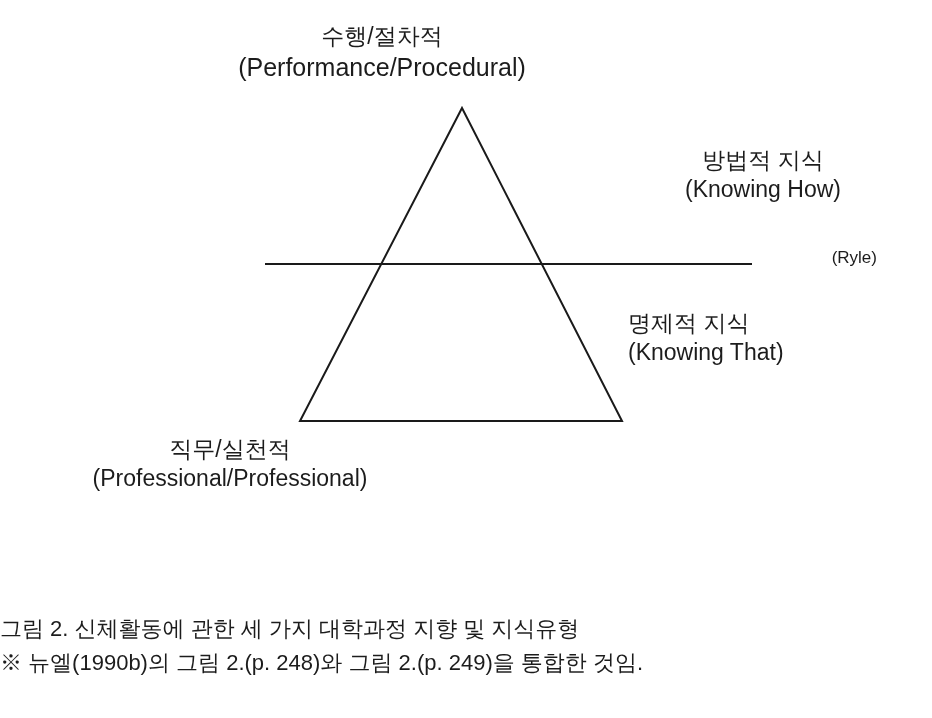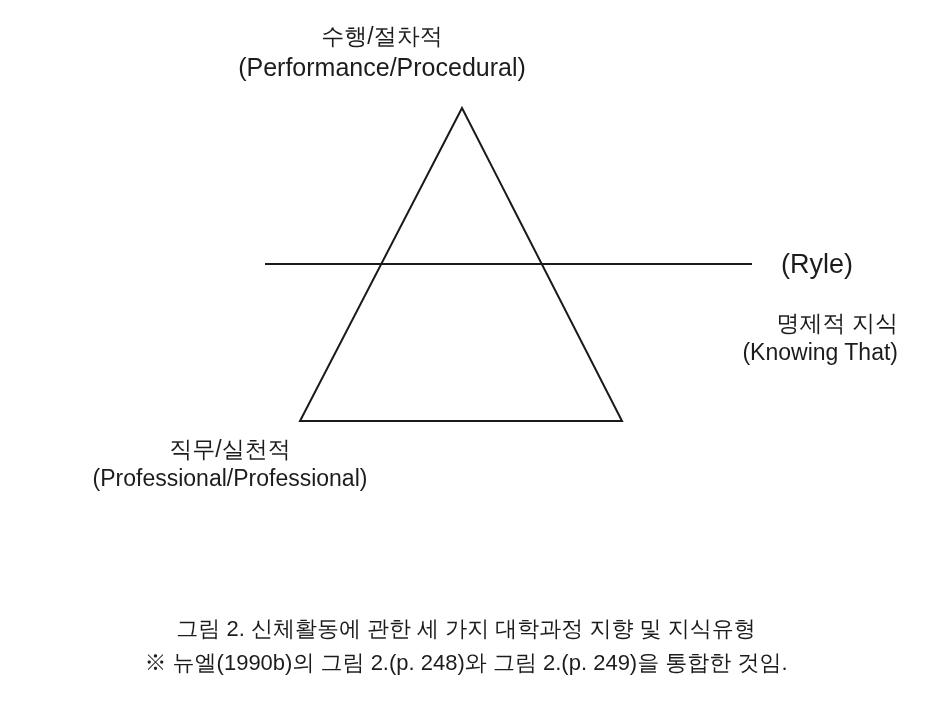--- a/index.html
+++ b/index.html
@@ -47,30 +47,30 @@
     top: 146px;
     width: 270px;
     text-align: center;
   }
 
   
   #label-knowing-that {
     left: 628px;
     top: 309px;
     width: 270px;
-    text-align: right;
+    text-align: left;
   }
 
   
   #label-ryle {
     left: 757px;
     top: 247px;
     width: 120px;
-    text-align: center;
-    font-size: 27px;
+    text-align: right;
+    font-size: 17px;
   }
 
   
   #label-bottom-left {
     left: 40px;
     top: 435px;
     width: 380px;
   }
 
   
@@ -95,21 +95,21 @@
     width: 932px;
     height: 718px;
   }
 
   
   #caption {
     position: absolute;
     left: 0;
     top: 612px;
     width: 932px;
-    text-align: center;
+    text-align: left;
     font-size: 22px;
     line-height: 1.55;
     color: #1c1c1c;
   }
   #caption .cap-line { display: block; }
 </style>
 </head>
 <body>
 
 <div id="figure-root">
@@ -119,20 +119,24 @@
     <polygon points="462,108 622,421 300,421" fill="none" stroke="#1a1a1a" stroke-width="2"></polygon>
 
     <line x1="265" y1="264" x2="752" y2="264" stroke="#1a1a1a" stroke-width="2"></line>
   </svg>
 
   <div class="lbl" id="label-top">
     <span class="ko">수행/절차적</span>
     <span class="en">(Performance/Procedural)</span>
   </div>
 
+  <div class="lbl" id="label-knowing-how">
+    <span class="ko">방법적 지식</span>
+    <span class="en">(Knowing How)</span>
+  </div>
 
   <div class="lbl" id="label-ryle">(Ryle)</div>
 
   <div class="lbl" id="label-knowing-that">
     <span class="ko">명제적 지식</span>
     <span class="en">(Knowing That)</span>
   </div>
 
   <div class="lbl" id="label-bottom-left">
     <span class="ko">직무/실천적</span>

